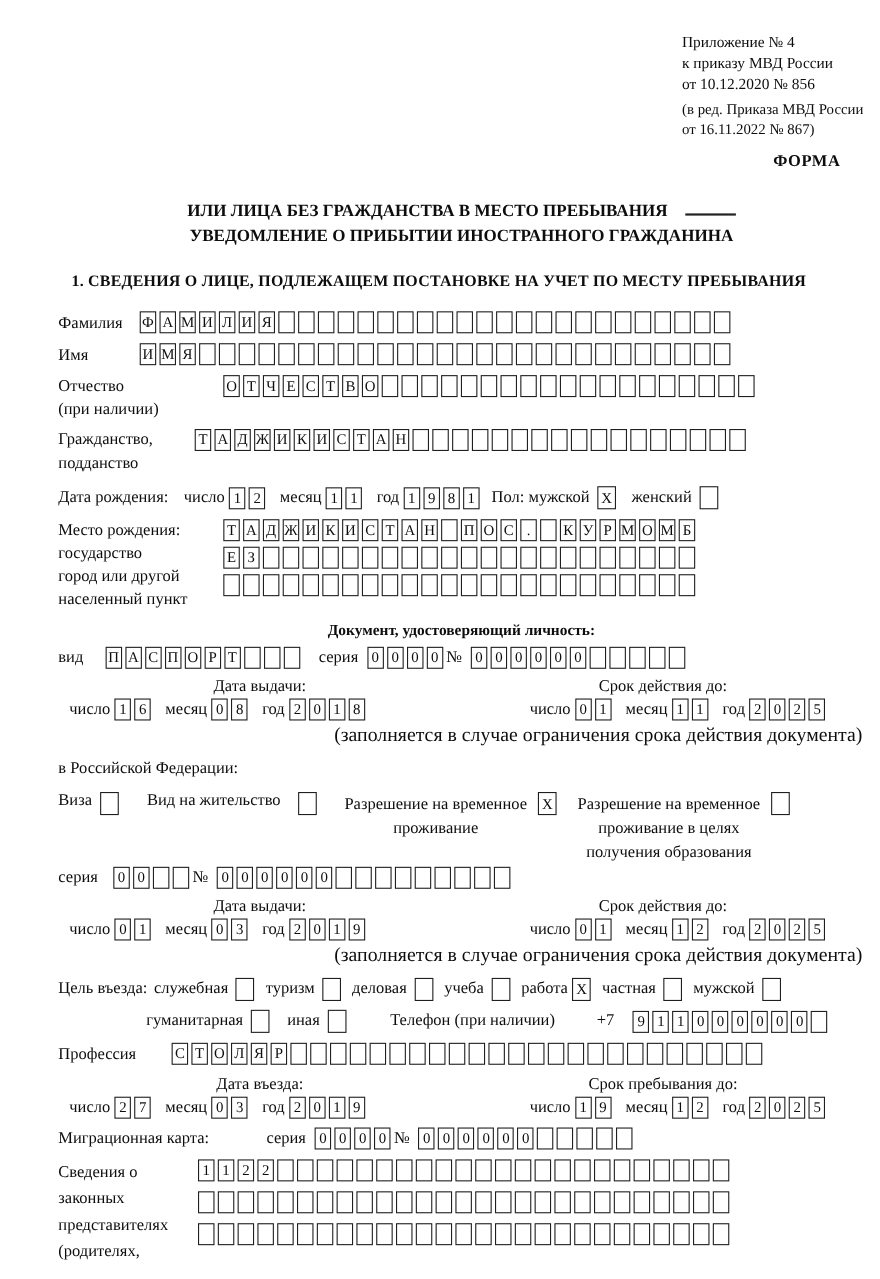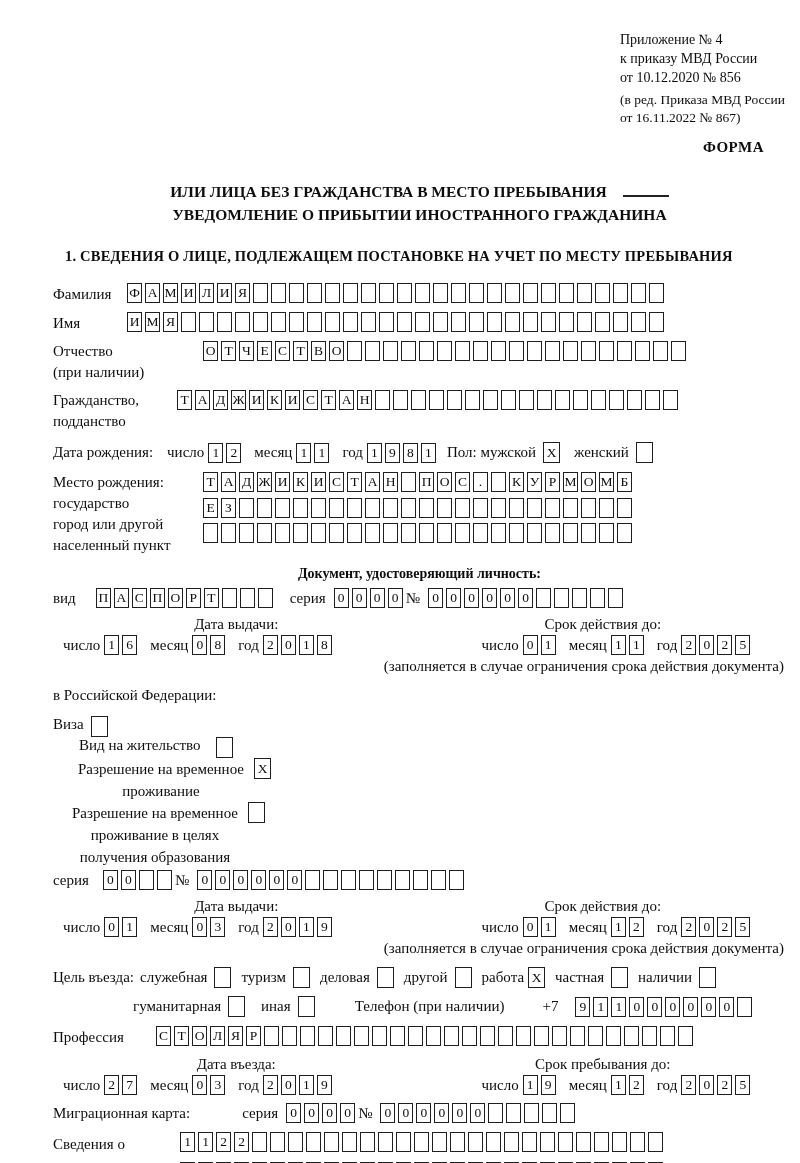--- a/index.html
+++ b/index.html
@@ -47,26 +47,26 @@
 
   
   .date-titles { display:flex; margin-top:8px; font-size:15px; }
   .date-titles .half { width:50%; text-align:center; }
   .date-cells { display:flex; align-items:center; margin-top:2px; font-size:15px; }
   .date-cells .half { width:50%; display:flex; align-items:center; }
   .date-cells .half.left { padding-left:10px; }
   .date-cells .half.right { padding-left:62px; }
   .dlbl { margin-right:4px; }
   .mlbl { margin-left:10px; margin-right:4px; }
-  .note { text-align:right; font-size:15px; margin-top:3px; padding-right:2px; }
+  .note { text-align:right; font-size:18px; margin-top:3px; padding-right:2px; }
 
   .para { font-size:15px; line-height:25px; margin-top:8px; }
 
   
-  .permit-row { display:flex; align-items:flex-start; margin-top:8px; font-size:15px;flex-direction:column; }
+  .permit-row { display:flex; align-items:flex-start; margin-top:8px; font-size:15px; }
   .p-center { text-align:center; line-height:22px; }
   .p-item { display:flex; align-items:flex-start; }
 
   .purpose-line { display:flex; align-items:center; margin-top:10px; font-size:15px; }
   .purpose-line .opt { display:flex; align-items:center; margin-right:10px; }
   .purpose2 { display:flex; align-items:center; margin-top:8px; font-size:15px; }
 </style>
 </head>
 <body>
 
@@ -260,33 +260,33 @@
     </span>
     <span class="opt">
       <span>туризм</span>
       <span class="checkbox"></span>
     </span>
     <span class="opt">
       <span>деловая</span>
       <span class="checkbox"></span>
     </span>
     <span class="opt">
-      <span>другой</span>
+      <span>учеба</span>
       <span class="checkbox"></span>
     </span>
     <span class="opt">
       <span>работа</span>
       <span class="checkbox" style="margin-left:4px;">X</span>
     </span>
     <span class="opt">
       <span>частная</span>
       <span class="checkbox"></span>
     </span>
     <span class="opt">
-      <span>наличии</span>
+      <span>мужской</span>
       <span class="checkbox"></span>
     </span>
   </div>
   <div class="purpose2">
     <span style="margin-left:80px;">гуманитарная</span>
     <span class="checkbox"></span>
     <span style="margin-left:16px;">иная</span>
     <span class="checkbox"></span>
     <span style="margin-left:40px;">Телефон (при наличии)</span>
     <span style="margin-left:38px;">+7</span>

